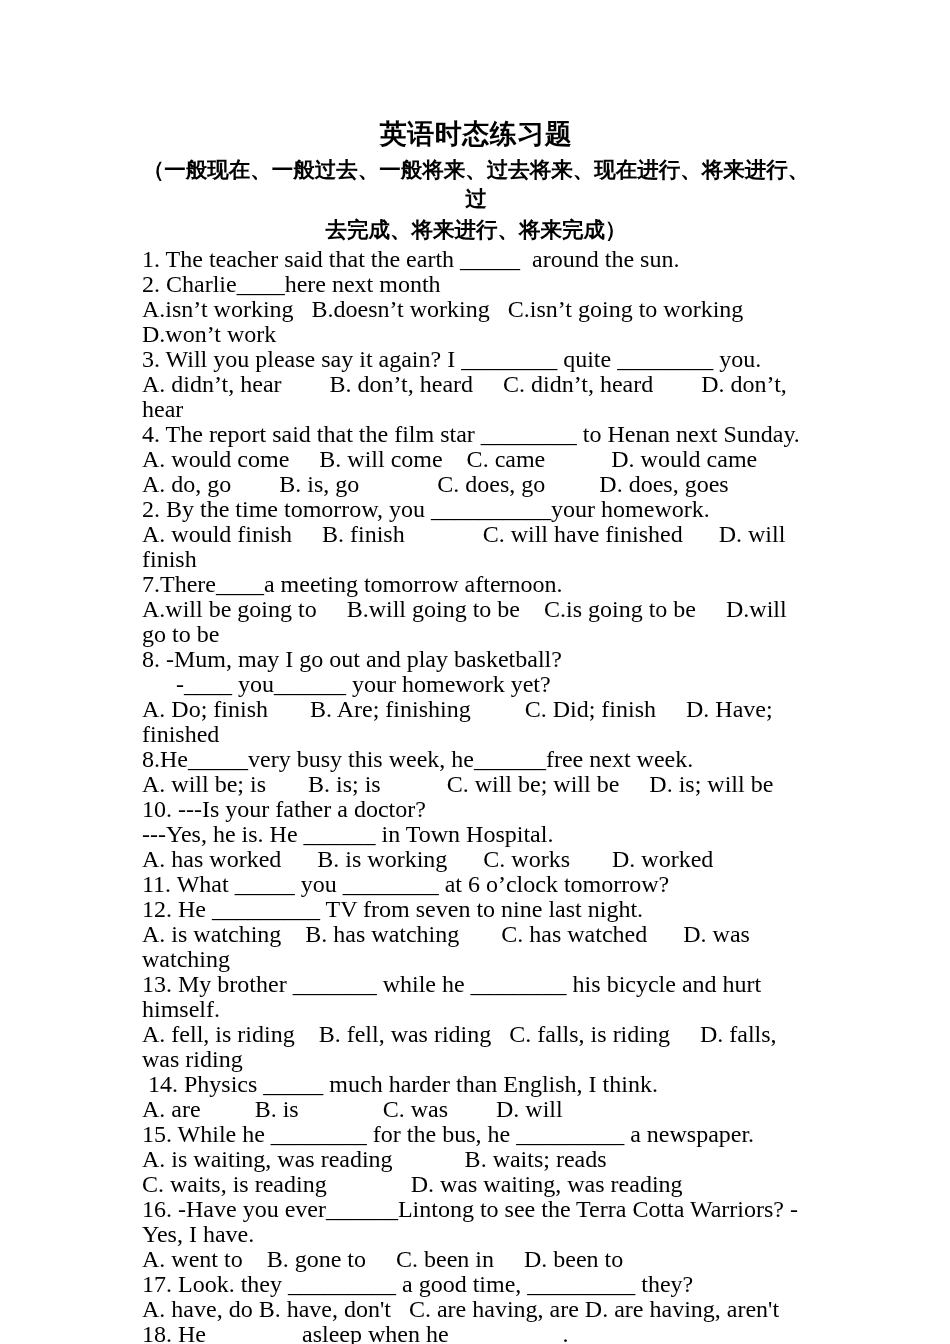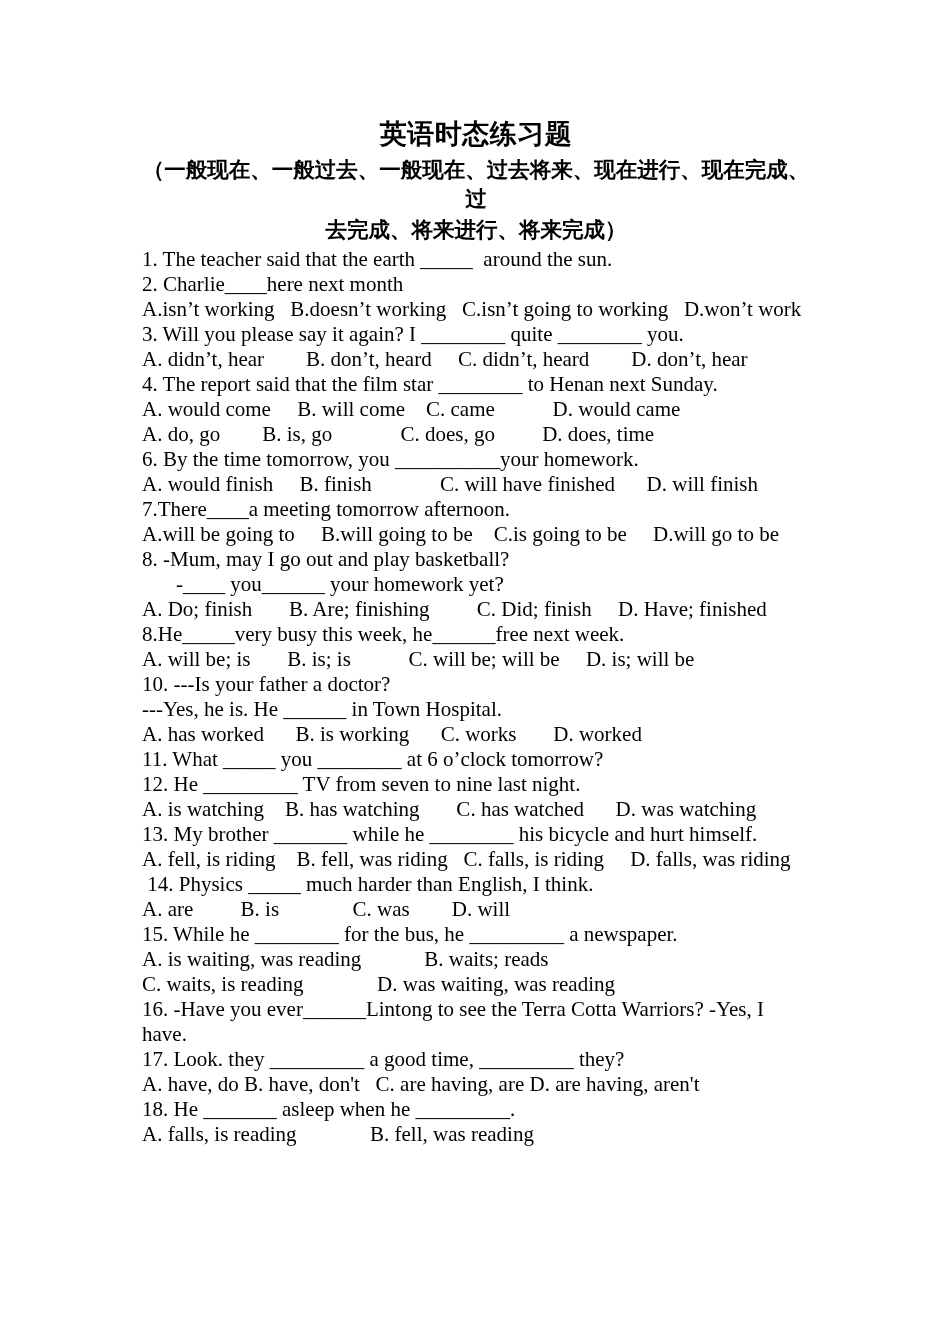--- a/index.html
+++ b/index.html
@@ -31,44 +31,44 @@
   }
   .doc-subtitle {
     text-align: center;
     font-size: 21.5px;
     font-weight: bold;
     line-height: 1.34;
     margin: 0 0 2px 0;
     letter-spacing: 0px;
   }
   .qline {
-    font-size: 21px;
+    font-size: 24px;
     line-height: 25px;
     white-space: pre-wrap;
     margin: 0;
   }
   .qline.indent2 { padding-left: 34px; }
 </style>
 </head>
 <body>
 
 <div class="page">
   <h1 class="doc-title">英语时态练习题</h1>
-  <div class="doc-subtitle">（一般现在、一般过去、一般现在、过去将来、现在进行、现在完成、过</div>
+  <div class="doc-subtitle">（一般现在、一般过去、一般将来、过去将来、现在进行、将来进行、过</div>
   <div class="doc-subtitle">去完成、将来进行、将来完成）</div>
   <div class="body-text">
       <div class="qline">1. The teacher said that the earth _____  around the sun.</div>
       <div class="qline">2. Charlie____here next month</div>
       <div class="qline">A.isn’t working   B.doesn’t working   C.isn’t going to working   D.won’t work</div>
       <div class="qline">3. Will you please say it again? I ________ quite ________ you.</div>
       <div class="qline">A. didn’t, hear        B. don’t, heard     C. didn’t, heard        D. don’t, hear</div>
       <div class="qline">4. The report said that the film star ________ to Henan next Sunday.</div>
       <div class="qline">A. would come     B. will come    C. came           D. would came</div>
-      <div class="qline">A. do, go        B. is, go             C. does, go         D. does, time</div>
-      <div class="qline">6. By the time tomorrow, you __________your homework.</div>
+      <div class="qline">A. do, go        B. is, go             C. does, go         D. does, goes</div>
+      <div class="qline">2. By the time tomorrow, you __________your homework.</div>
       <div class="qline">A. would finish     B. finish             C. will have finished      D. will finish</div>
       <div class="qline">7.There____a meeting tomorrow afternoon.</div>
       <div class="qline">A.will be going to     B.will going to be    C.is going to be     D.will go to be</div>
       <div class="qline">8. -Mum, may I go out and play basketball?</div>
       <div class="qline indent2">-____ you______ your homework yet?</div>
       <div class="qline">A. Do; finish       B. Are; finishing         C. Did; finish     D. Have; finished</div>
       <div class="qline">8.He_____very busy this week, he______free next week.</div>
       <div class="qline">A. will be; is       B. is; is           C. will be; will be     D. is; will be</div>
       <div class="qline">10. ---Is your father a doctor?</div>
       <div class="qline">---Yes, he is. He ______ in Town Hospital.</div>
@@ -77,18 +77,19 @@
       <div class="qline">12. He _________ TV from seven to nine last night.</div>
       <div class="qline">A. is watching    B. has watching       C. has watched      D. was watching</div>
       <div class="qline">13. My brother _______ while he ________ his bicycle and hurt himself.</div>
       <div class="qline">A. fell, is riding    B. fell, was riding   C. falls, is riding     D. falls, was riding</div>
       <div class="qline"> 14. Physics _____ much harder than English, I think.</div>
       <div class="qline">A. are         B. is              C. was        D. will</div>
       <div class="qline">15. While he ________ for the bus, he _________ a newspaper.</div>
       <div class="qline">A. is waiting, was reading            B. waits; reads</div>
       <div class="qline">C. waits, is reading              D. was waiting, was reading</div>
       <div class="qline">16. -Have you ever______Lintong to see the Terra Cotta Warriors? -Yes, I have.</div>
+      <div class="qline">A. went to    B. gone to     C. been in     D. been to</div>
       <div class="qline">17. Look. they _________ a good time, _________ they?</div>
       <div class="qline">A. have, do B. have, don't   C. are having, are D. are having, aren't</div>
       <div class="qline">18. He _______ asleep when he _________.</div>
       <div class="qline">A. falls, is reading              B. fell, was reading</div>
     </div>
 </div>
 
 </body></html>

